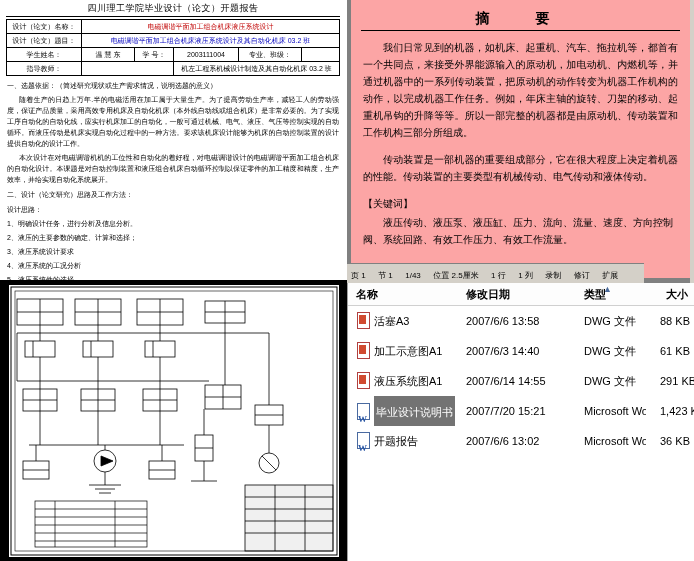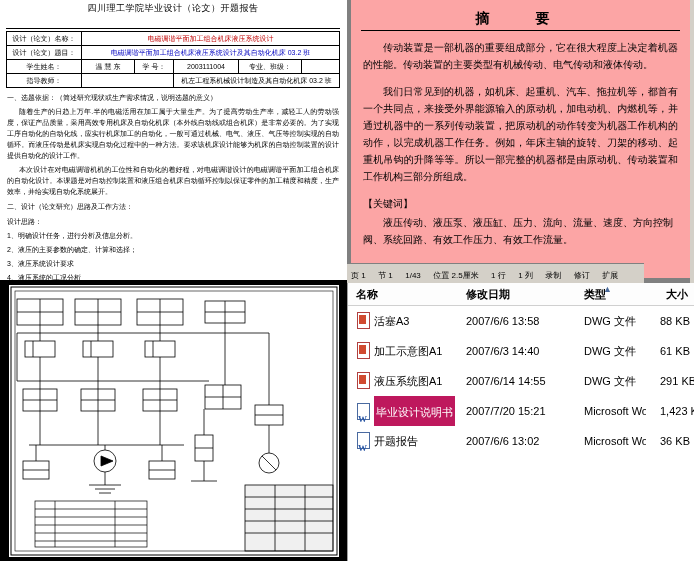--- a/index.html
+++ b/index.html
@@ -2,21 +2,21 @@
 <html><head>
 <meta charset="utf-8">
 <style>
   html,body{margin:0;padding:0;background:#ffffff;}
   body{width:694px;height:561px;overflow:hidden;font-family:"Liberation Sans",sans-serif;}
   .root{position:relative;width:694px;height:561px;}
 
   
   .doc-left{position:absolute;left:0;top:0;width:347px;height:280px;background:#ffffff;overflow:hidden;}
   .doc-left .page{position:absolute;left:4px;top:2px;width:338px;height:272px;background:#fff;}
-  .doc-title{font-size:9px;text-align:center;color:#000;letter-spacing:0.5px;border-bottom:1px solid #000;padding-bottom:13px;margin:0 2px 2px 2px;}
+  .doc-title{font-size:9px;text-align:center;color:#000;letter-spacing:0.5px;border-bottom:1px solid #000;padding-bottom:1px;margin:0 2px 2px 2px;}
   table.form{border-collapse:collapse;width:334px;margin-left:2px;font-size:7px;color:#000;}
   table.form td{border:1px solid #000;padding:1px 2px;height:11px;vertical-align:middle;}
   table.form td.lab{background:#fff;text-align:center;white-space:nowrap;}
   table.form td.val{background:#fff;text-align:center;}
   .redtxt{color:#c00000;}
   .bluetxt{color:#0000c0;}
   .para{font-size:7px;line-height:11px;color:#000;margin:3px 3px 0 3px;text-align:justify;}
   .para .ind{display:block;text-indent:12px;}
   .sec-hd{font-size:7px;line-height:11px;color:#000;margin:4px 3px 0 3px;}
 
@@ -46,21 +46,21 @@
   .col-name{left:8px;}
   .col-date{left:118px;}
   .col-type{left:236px;}
   .col-size{left:300px;width:40px;text-align:right;}
   .ex-row{position:relative;height:30px;line-height:30px;font-size:11px;color:#000;}
   .ex-row .c{position:absolute;top:0;height:30px;white-space:nowrap;overflow:hidden;}
   .c-name{left:8px;width:108px;}
   .c-date{left:118px;width:116px;}
   .c-type{left:236px;width:62px;}
   .c-size{left:312px;width:46px;text-align:left;}
-  .ex-row.sel .c-name .nm{background:#be185d;color:#fff;padding:1px 2px;}
+  .ex-row.sel .c-name .nm{background:#737373;color:#fff;padding:1px 2px;}
   .ficon{display:inline-block;width:14px;height:16px;vertical-align:-3px;margin-right:4px;position:relative;}
   .ficon .sheet{position:absolute;left:1px;top:0;width:11px;height:15px;background:#fff;border:1px solid #9a9a9a;}
   .ficon.dwg .sheet{border-color:#b04040;}
   .ficon.dwg:after{content:"";position:absolute;left:3px;top:3px;width:7px;height:9px;background:#d04a30;}
   .ficon.doc .sheet{border-color:#4a6aa0;}
   .ficon.doc:after{content:"W";position:absolute;left:2px;top:1px;font-size:9px;font-weight:bold;color:#2b57a4;font-family:"Liberation Serif",serif;}
   .nm{display:inline-block;}
 </style>
 </head>
 <body>
@@ -224,22 +224,22 @@
         <rect x="6" y="6" width="318" height="260" fill="none" stroke="#000" stroke-width="0.6"></rect>
       </svg>
     </div>
     <div class="cad-black-strip"></div>
   </div>
 
   <div class="doc-right">
     <div class="paper">
       <div class="dr-title">摘　要</div>
       <div class="dr-rule"></div>
+      <div class="dr-p">我们日常见到的机器，如机床、起重机、汽车、拖拉机等，都首有一个共同点，来接受外界能源输入的原动机，加电动机、内燃机等，并通过机器中的一系列传动装置，把原动机的动作转变为机器工作机构的动作，以完成机器工作任务。例如，年床主轴的旋转、刀架的移动、起重机吊钩的升降等等。所以一部完整的机器都是由原动机、传动装置和工作机构三部分所组成。</div>
       <div class="dr-p">传动装置是一部机器的重要组成部分，它在很大程度上决定着机器的性能。传动装置的主要类型有机械传动、电气传动和液体传动。</div>
-      <div class="dr-p">我们日常见到的机器，如机床、起重机、汽车、拖拉机等，都首有一个共同点，来接受外界能源输入的原动机，加电动机、内燃机等，并通过机器中的一系列传动装置，把原动机的动作转变为机器工作机构的动作，以完成机器工作任务。例如，年床主轴的旋转、刀架的移动、起重机吊钩的升降等等。所以一部完整的机器都是由原动机、传动装置和工作机构三部分所组成。</div>
       <div class="dr-kw-box">【关键词】</div>
       <div class="dr-kw">液压传动、液压泵、液压缸、压力、流向、流量、速度、方向控制阀、系统回路、有效工作压力、有效工作流量。</div>
     </div>
     <div class="dr-scroll"></div>
   </div>
 
   <div class="dr-bottombar">
     <span class="seg">页 1</span>
     <span class="seg">节 1</span>
     <span class="seg">1/43</span>

